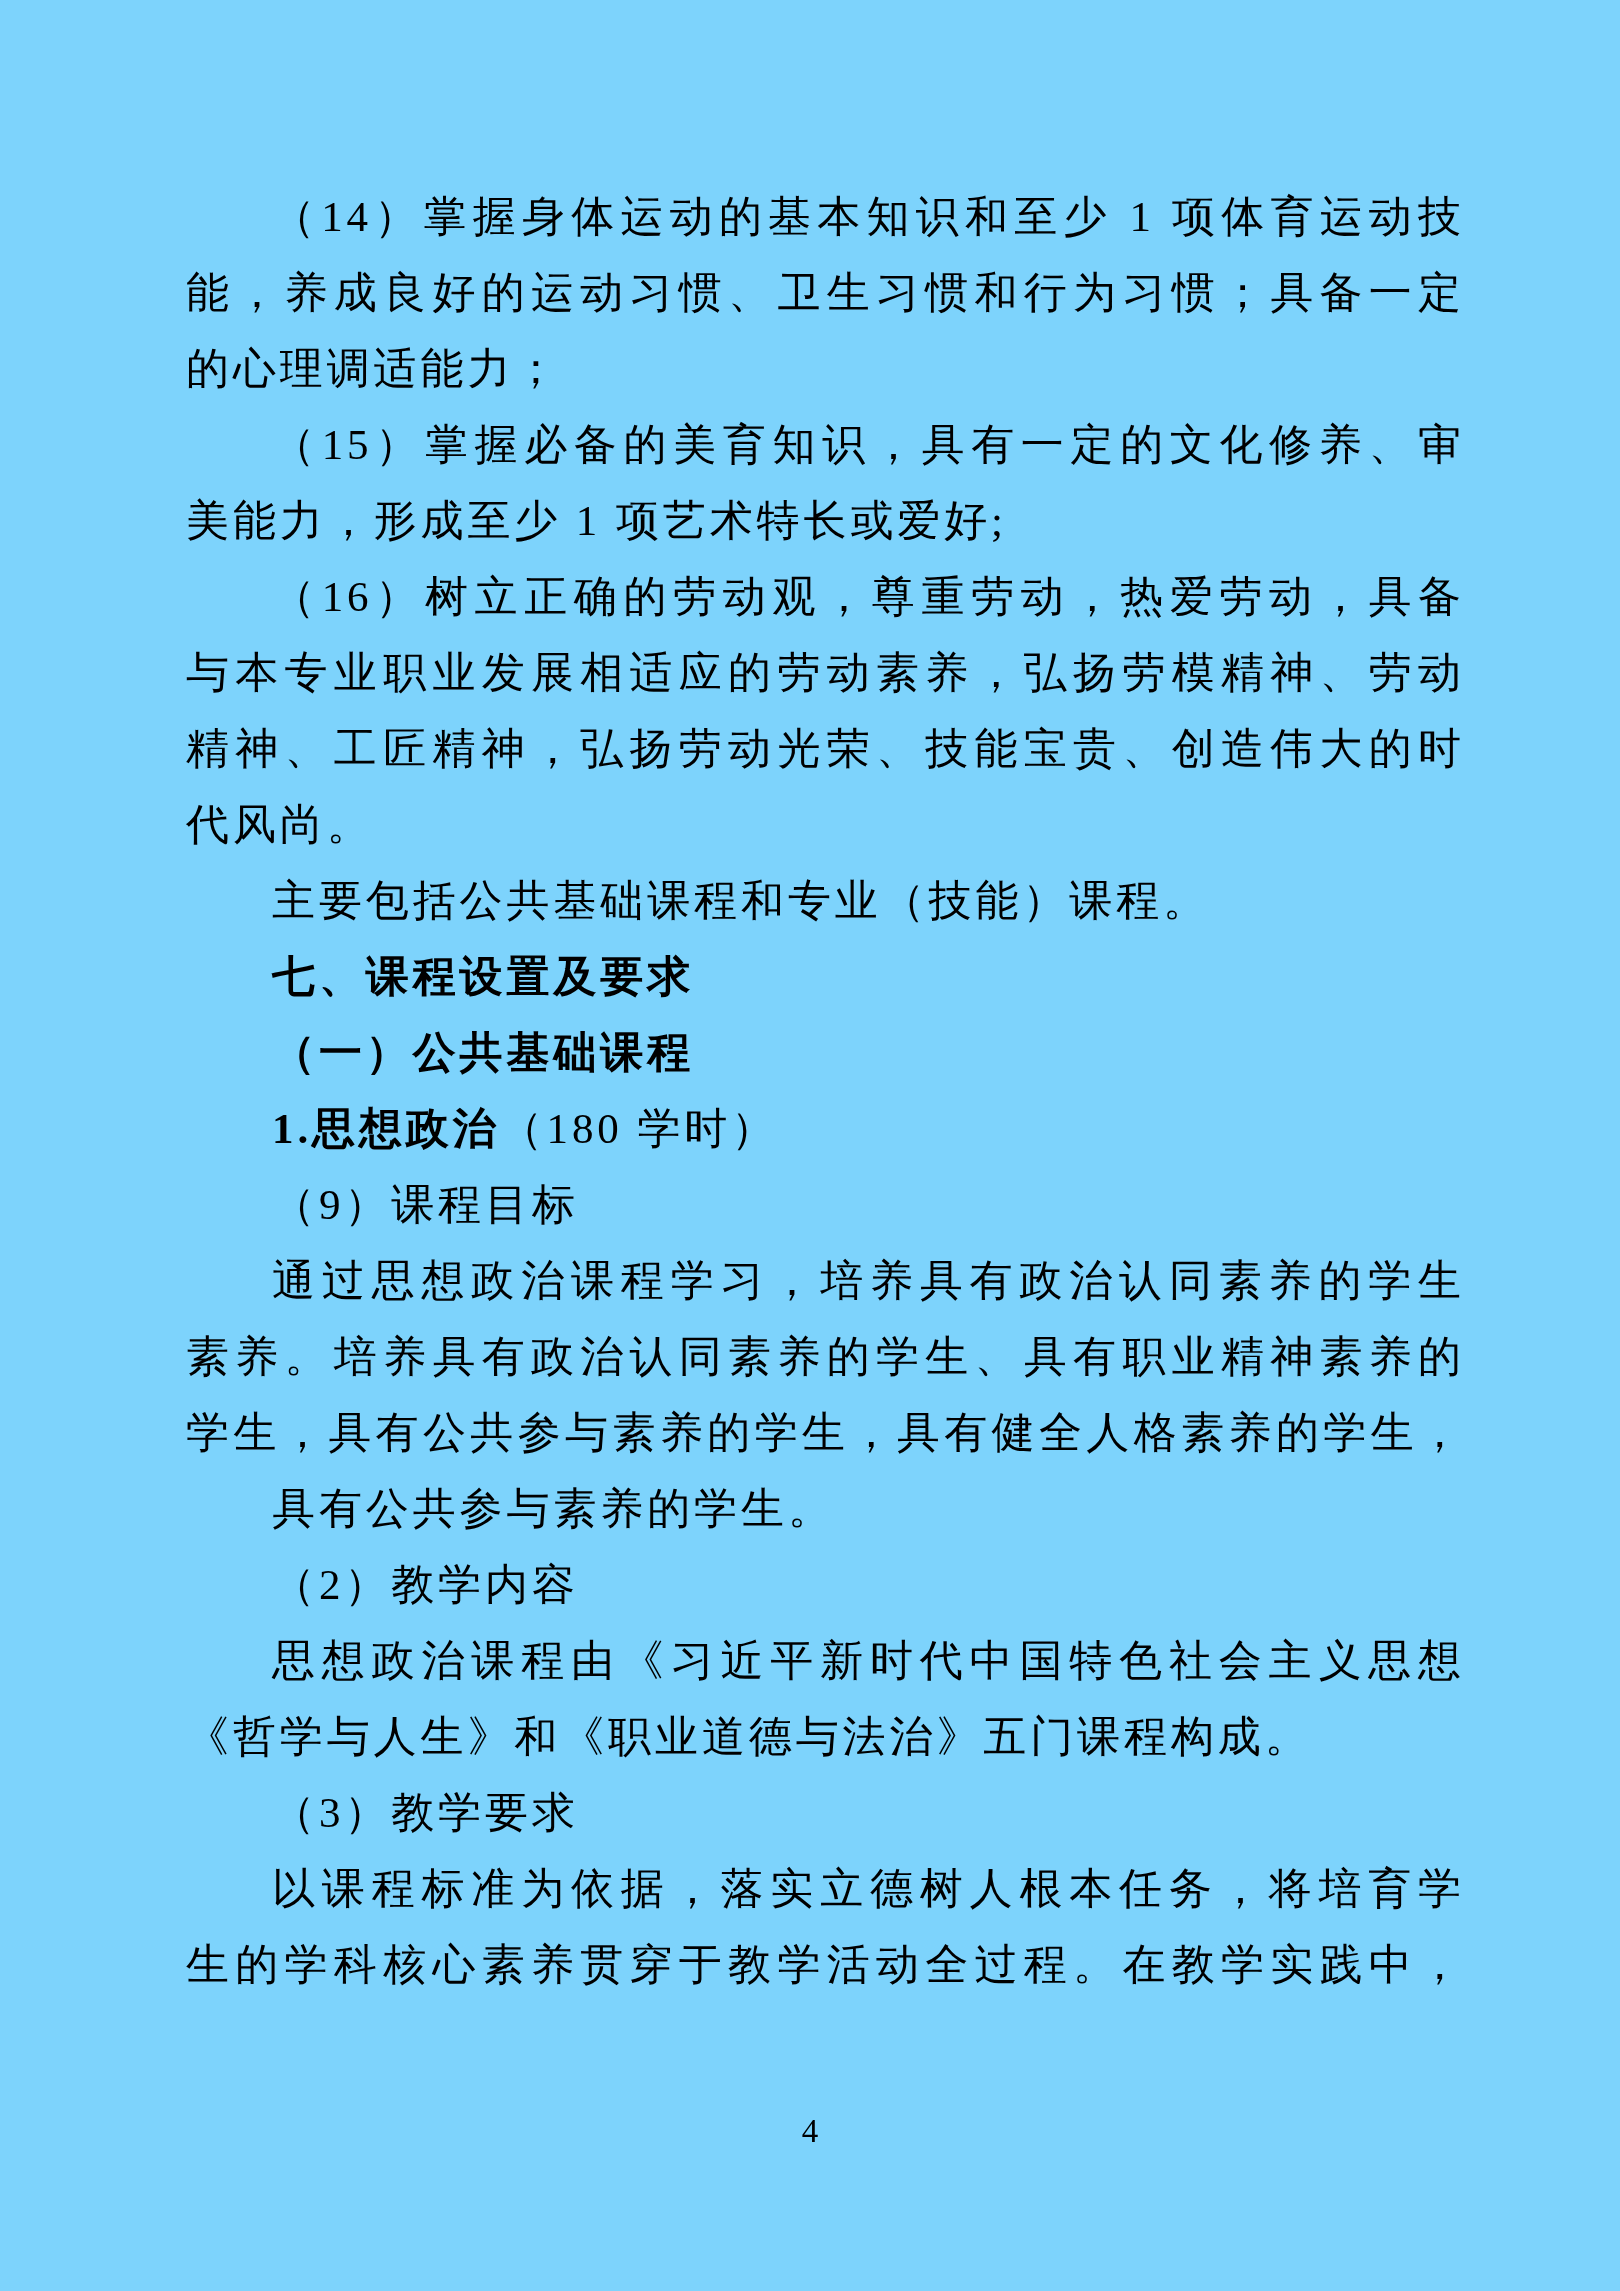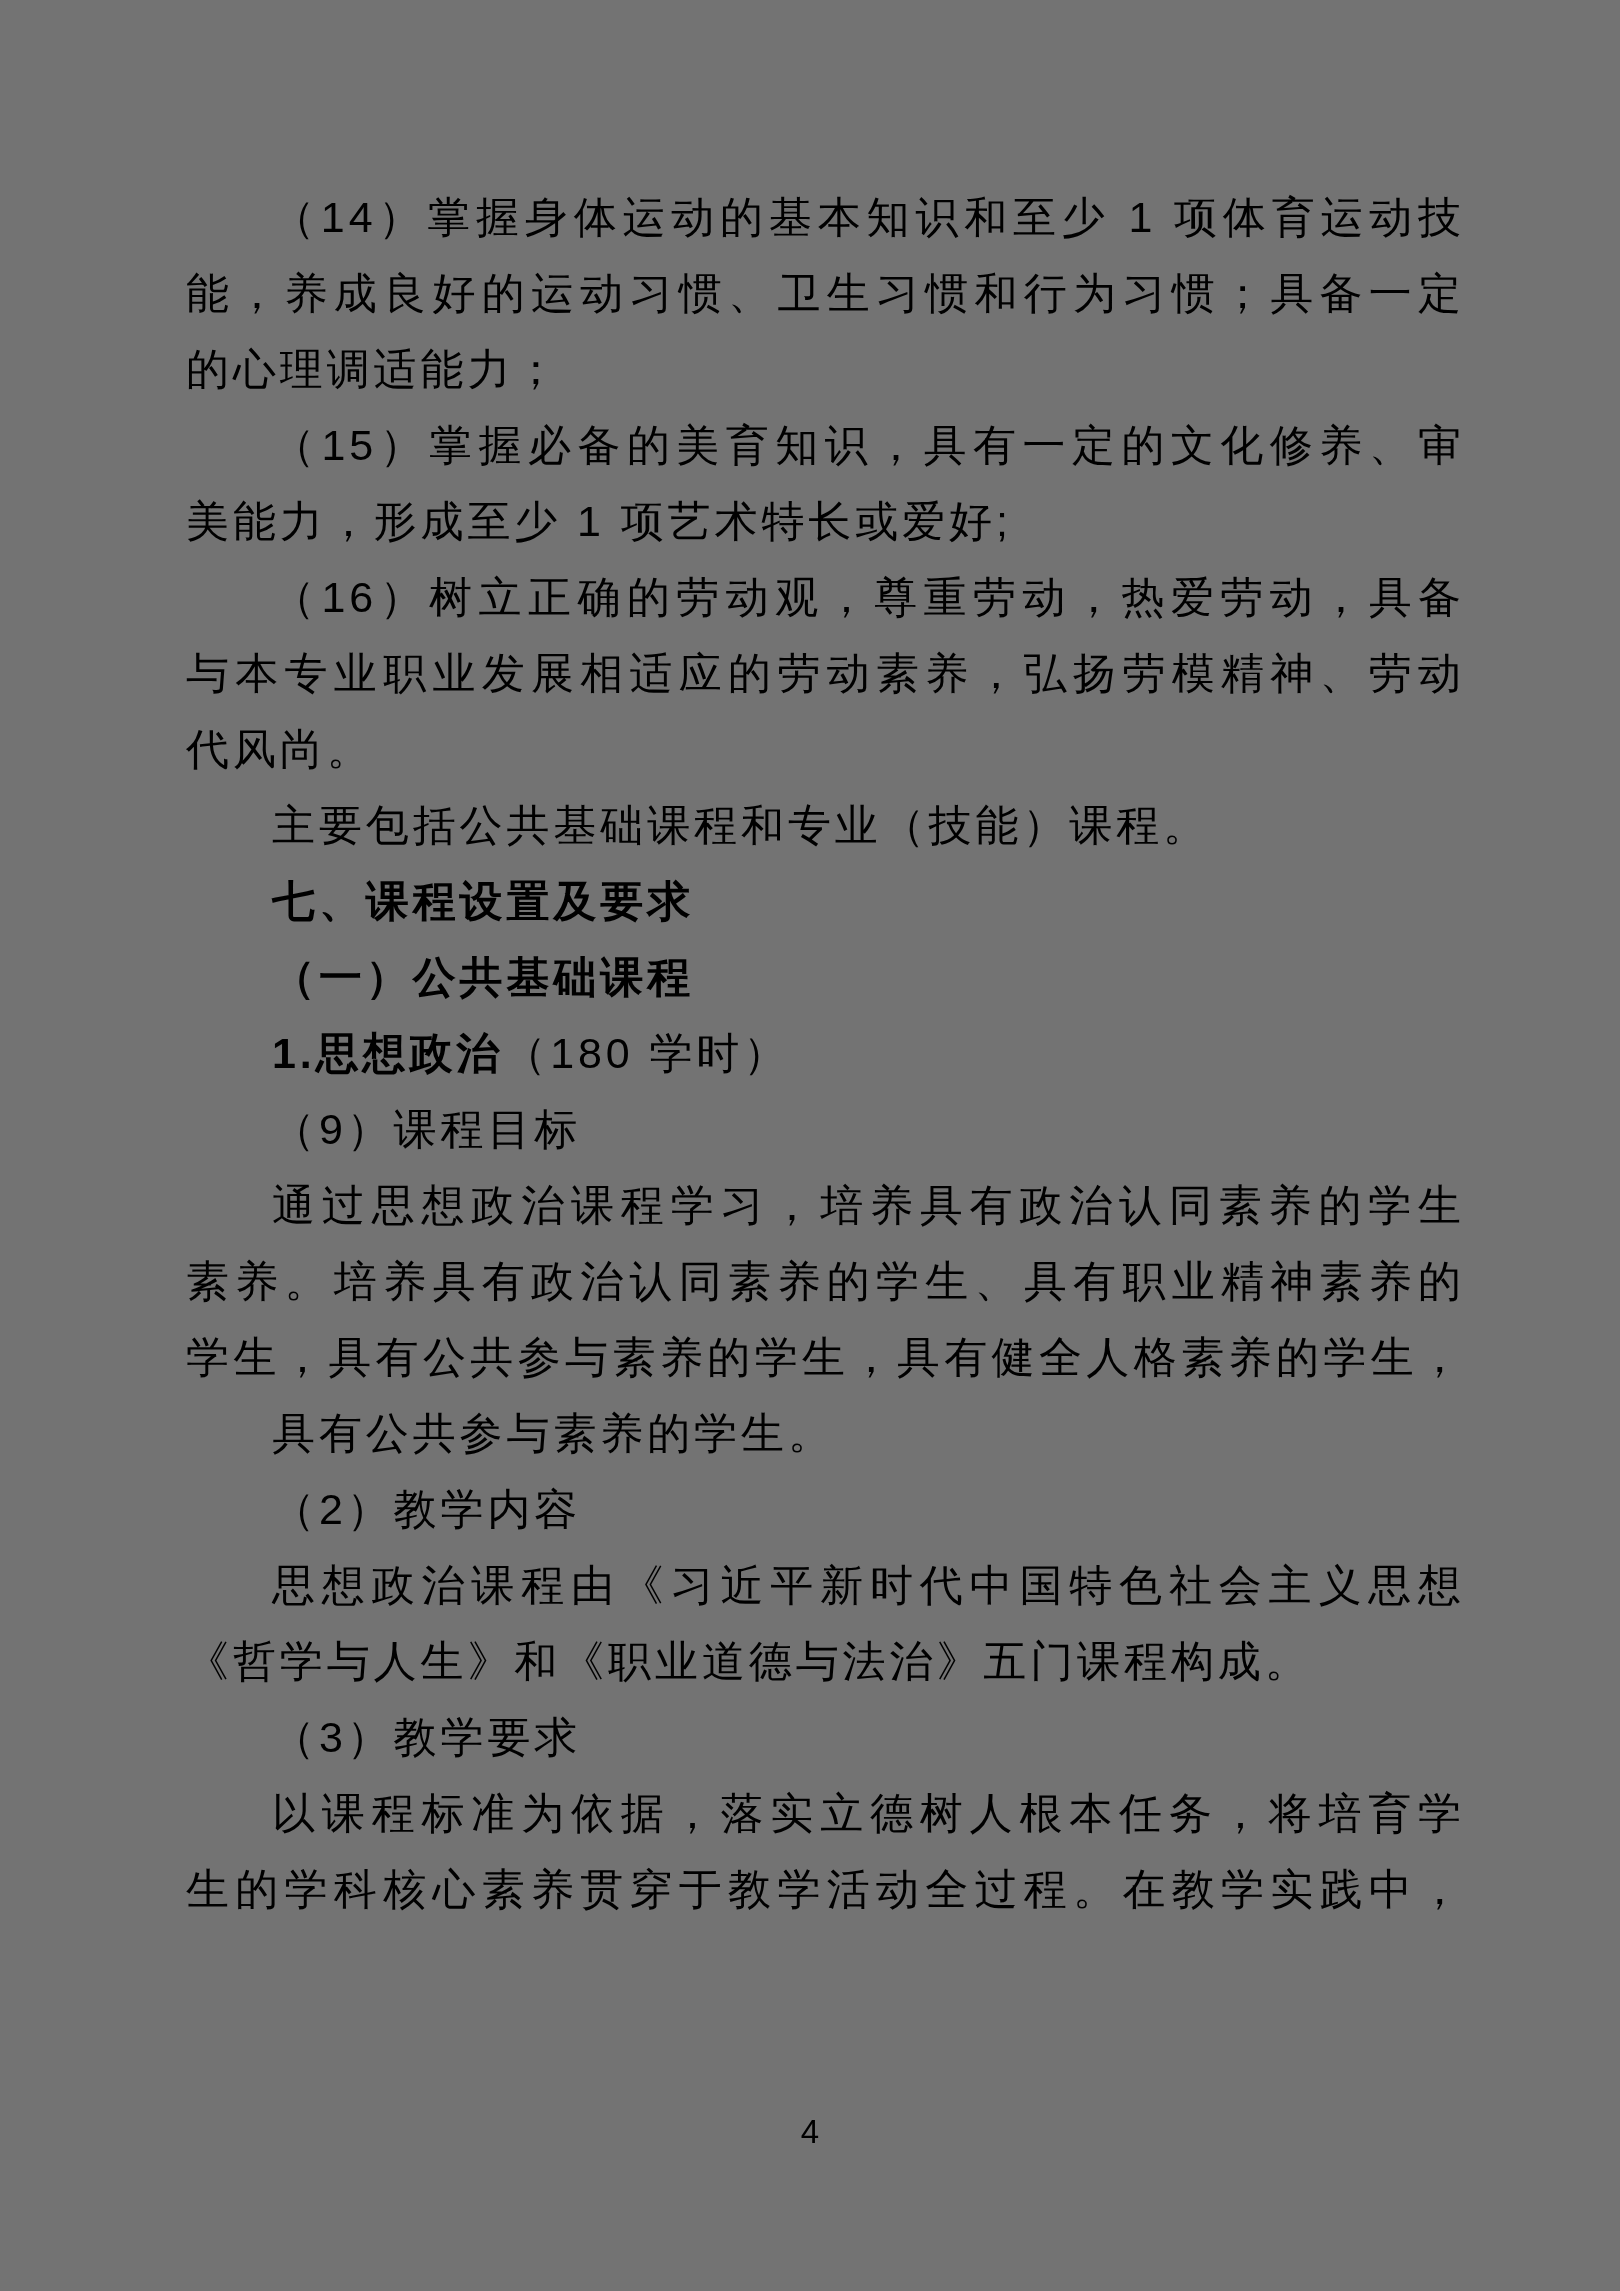--- a/index.html
+++ b/index.html
@@ -4,23 +4,23 @@
 <style>
   html, body {
     margin: 0;
     padding: 0;
     background: #ffffff;
   }
   .page {
     position: relative;
     width: 1620px;
     height: 2292px;
-    background: #737373;
+    background: #7dd3fc;
     color: #000000;
-    font-family: Liberation Sans, sans-serif;
+    font-family: Liberation Serif, serif;
     overflow: hidden;
   }
   .content {
     position: absolute;
     left: 186px;
     top: 179px;
     width: 1279px;
   }
   .line {
     font-size: 43px;
@@ -58,20 +58,21 @@
 
     <div class="line fill indent">（14）掌握身体运动的基本知识和至少 1 项体育运动技</div>
     <div class="line fill">能，养成良好的运动习惯、卫生习惯和行为习惯；具备一定</div>
     <div class="line">的心理调适能力；</div>
 
     <div class="line fill indent">（15）掌握必备的美育知识，具有一定的文化修养、审</div>
     <div class="line">美能力，形成至少 1 项艺术特长或爱好;</div>
 
     <div class="line fill indent">（16）树立正确的劳动观，尊重劳动，热爱劳动，具备</div>
     <div class="line fill">与本专业职业发展相适应的劳动素养，弘扬劳模精神、劳动</div>
+    <div class="line fill">精神、工匠精神，弘扬劳动光荣、技能宝贵、创造伟大的时</div>
     <div class="line">代风尚。</div>
 
     <div class="line indent">主要包括公共基础课程和专业（技能）课程。</div>
 
     <div class="line indent bold">七、课程设置及要求</div>
 
     <div class="line indent bold">（一）公共基础课程</div>
 
     <div class="line indent">
       <span class="bold">1.思想政治</span><span>（180 学时）</span>

